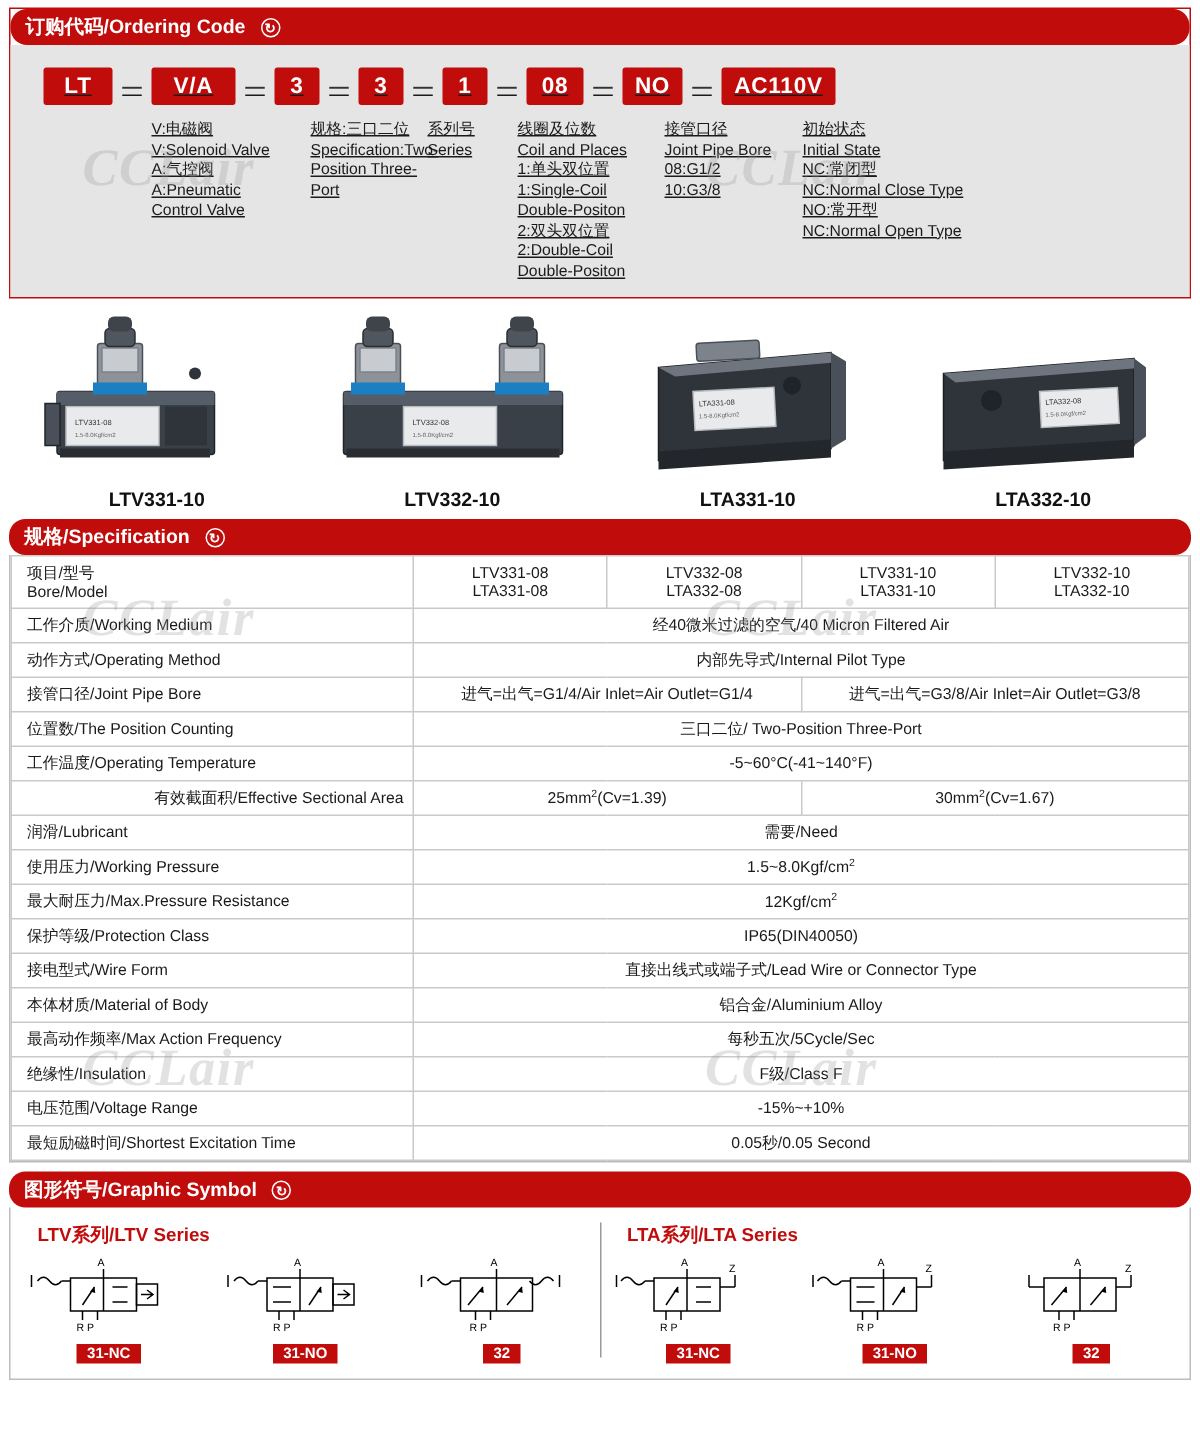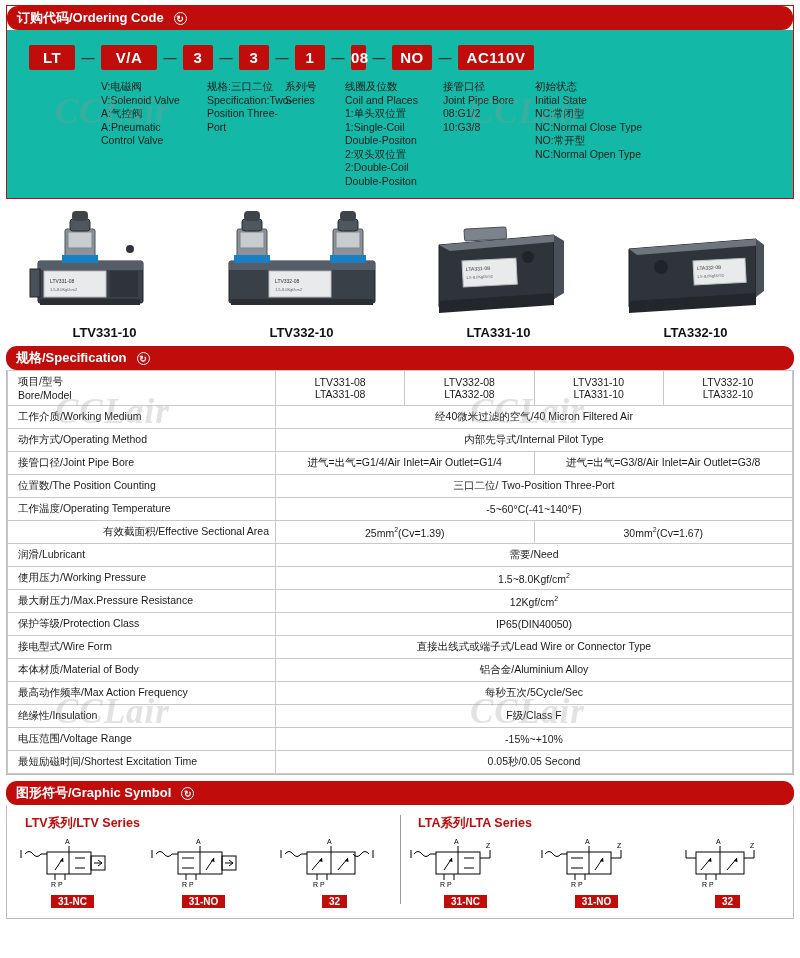--- a/index.html
+++ b/index.html
@@ -60,21 +60,21 @@
     border: 1px solid #bdbdbd;
     border-top: none;
     margin: 0 6px 0 6px;
   }
   .outer {
     margin: 5px 6px 0 6px;
     border: 1px solid #c10c0c;
   }
 
   
-  #ordering-panel { padding: 0; background:#14b8a6; }
+  #ordering-panel { padding: 0; background:#e5e5e5;text-decoration:underline; }
   .code-row {
     display: flex;
     align-items: center;
     padding: 10px 0 4px 22px;
     height: 48px;
   }
   .code-box {
     background: #c10c0c;
     color: #fff;
     font-weight: bold;
@@ -188,21 +188,21 @@
         <div class="code-box" style="width: 46px;">LT</div>
         <span class="dash">—</span>
         <div class="code-box" style="width: 56px;">V/A</div>
         <span class="dash">—</span>
         <div class="code-box" style="width: 30px;">3</div>
         <span class="dash">—</span>
         <div class="code-box" style="width: 30px;">3</div>
         <span class="dash">—</span>
         <div class="code-box" style="width: 30px;">1</div>
         <span class="dash">—</span>
-        <div class="code-box" style="width: 15px;">08</div>
+        <div class="code-box" style="width: 38px;">08</div>
         <span class="dash">—</span>
         <div class="code-box" style="width: 40px;">NO</div>
         <span class="dash">—</span>
         <div class="code-box" style="width: 76px;">AC110V</div>
       </div>
     <div class="desc-row" id="desc-row">
         <div class="desc-col" style="width: 72px;"></div>
         <div class="desc-col" style="width: 106px;">V:电磁阀
 V:Solenoid Valve
 A:气控阀

